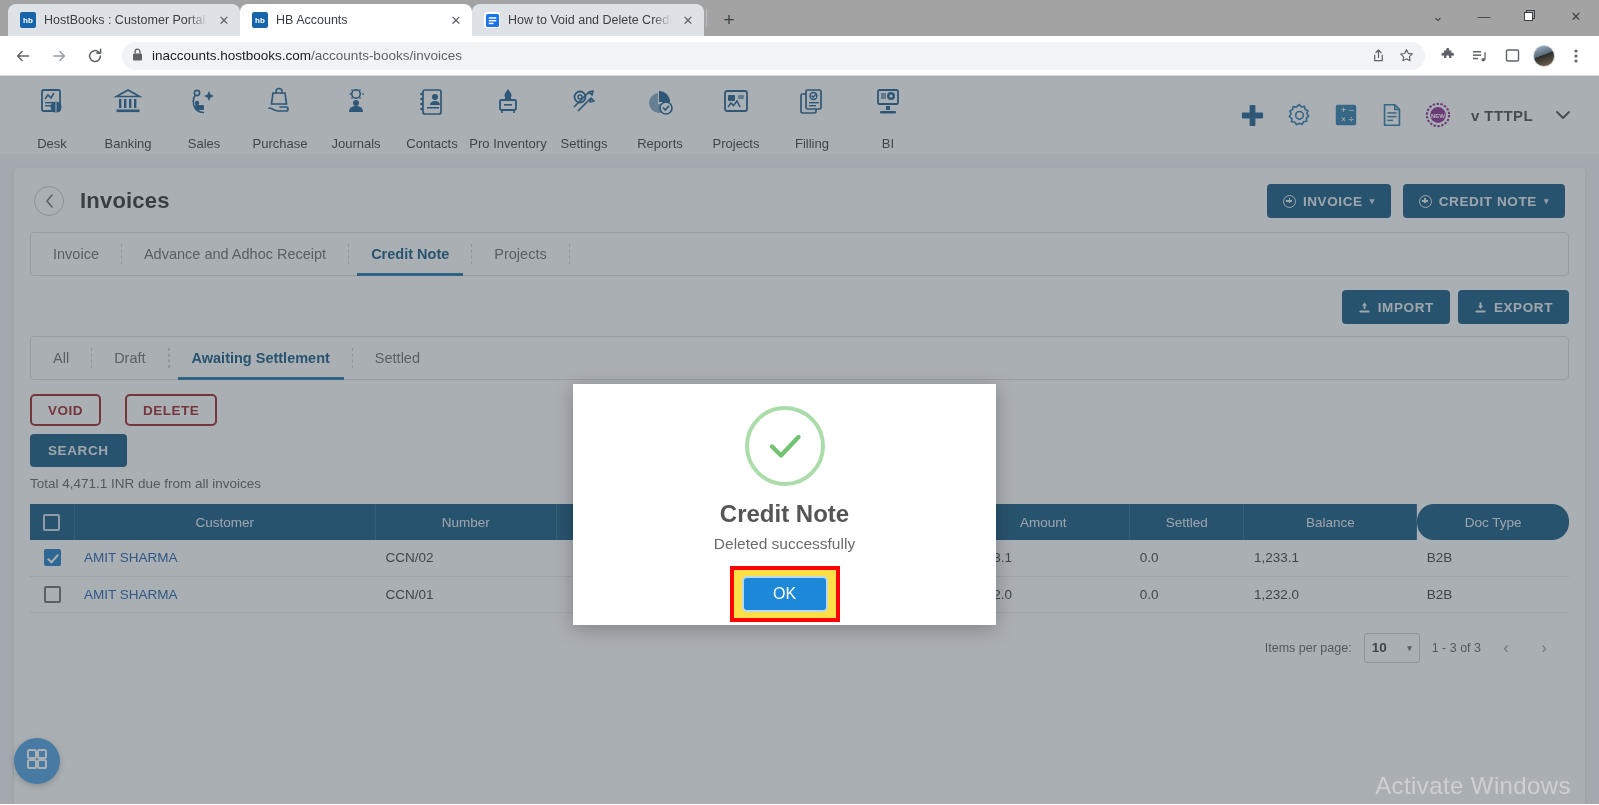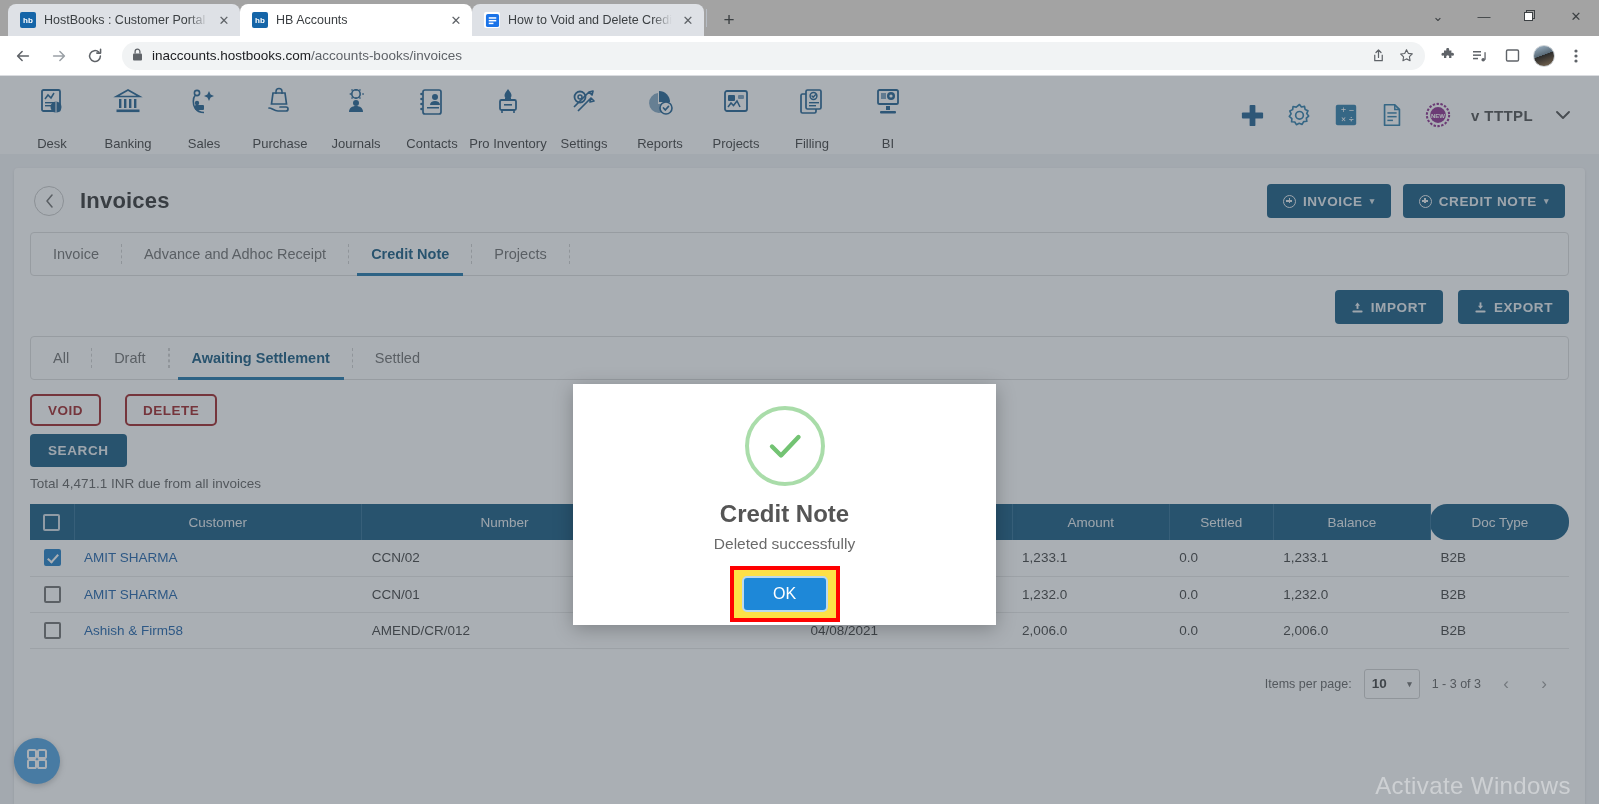--- a/index.html
+++ b/index.html
@@ -181,21 +181,21 @@
     white-space: nowrap;
   }
   .seg-tab.active { color: #10557e; font-weight: bold; }
   .seg-tab.active::after {
     content:''; position:absolute; left: 8px; right: 8px; bottom: -1px;
     height: 3px; background: #1a73a8;
   }
   .seg-div { width:1px; margin: 11px 0; border-left: 1px dashed #cfcfcf; }
 
   .imp-exp-row {
-    display:flex; justify-content:flex-end; gap: 15px;
+    display:flex; justify-content:flex-end; gap: 8px;
     padding: 14px 16px 0 16px;
   }
   .up-arrow-tray { display:inline-block; position:relative; width:13px; height:13px; }
 
   .tabs-outer2 {
     margin: 12px 16px 0 16px;
     border: 1px solid #dcdcdc; border-radius: 4px;
     height: 44px; display:flex; align-items:stretch;
   }
 
@@ -751,31 +751,20 @@
             <td class="col-check"><span class="cb"></span></td>
             <td class="cust"><a href="#">AMIT SHARMA</a></td>
             <td>CCN/01</td>
             <td></td>
             <td>02/03/2022</td>
             <td>1,232.0</td>
             <td>0.0</td>
             <td>1,232.0</td>
             <td>B2B</td>
           </tr>
-          <tr>
-            <td class="col-check"><span class="cb"></span></td>
-            <td class="cust"><a href="#">Ashish &amp; Firm58</a></td>
-            <td>AMEND/CR/012</td>
-            <td></td>
-            <td>04/08/2021</td>
-            <td>2,006.0</td>
-            <td>0.0</td>
-            <td>2,006.0</td>
-            <td>B2B</td>
-          </tr>
         </tbody>
       </table>
 
       <div class="pager">
         <span>Items per page:</span>
         <span class="pp-select">
           <span>10</span>
           <span class="caret">▾</span>
         </span>
         <span>1 - 3 of 3</span>

